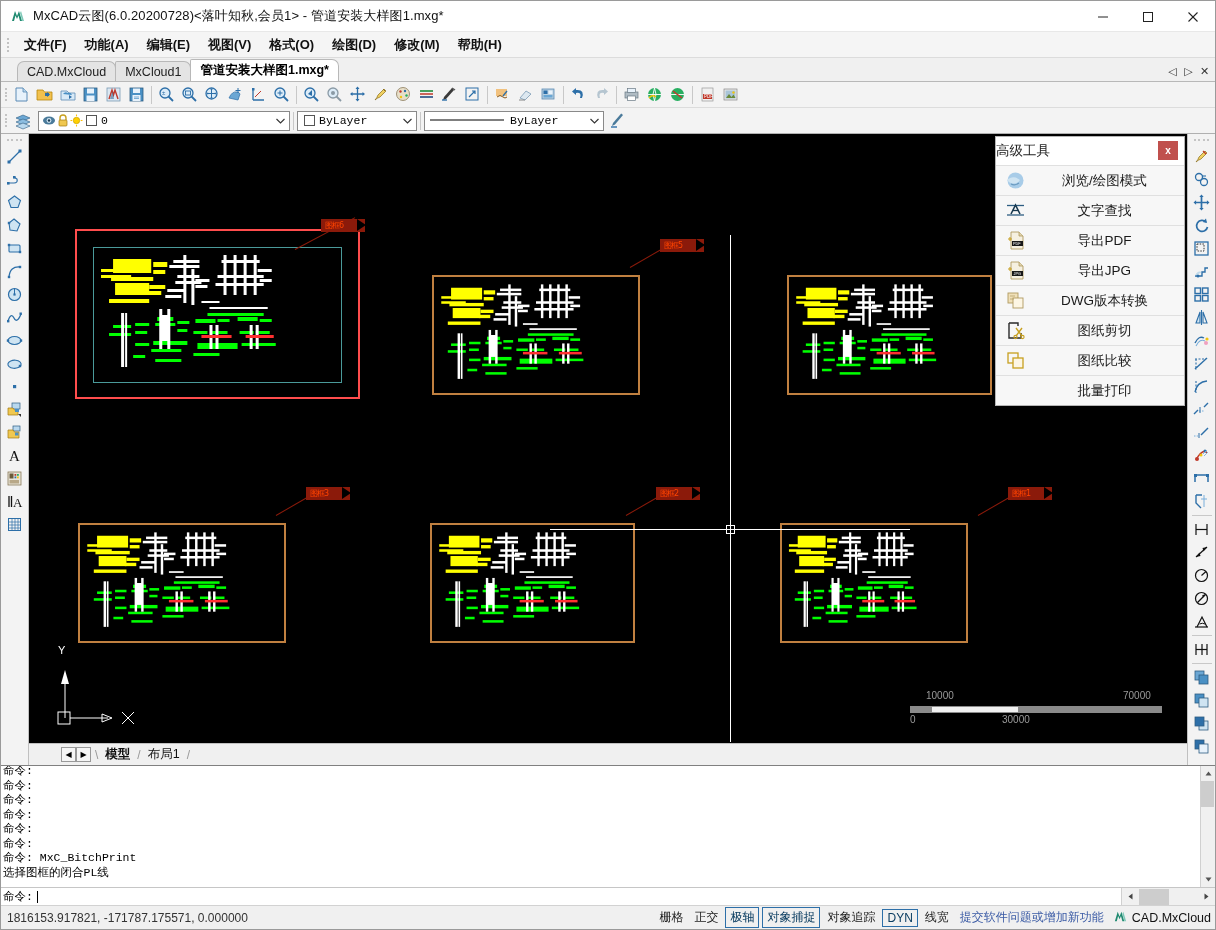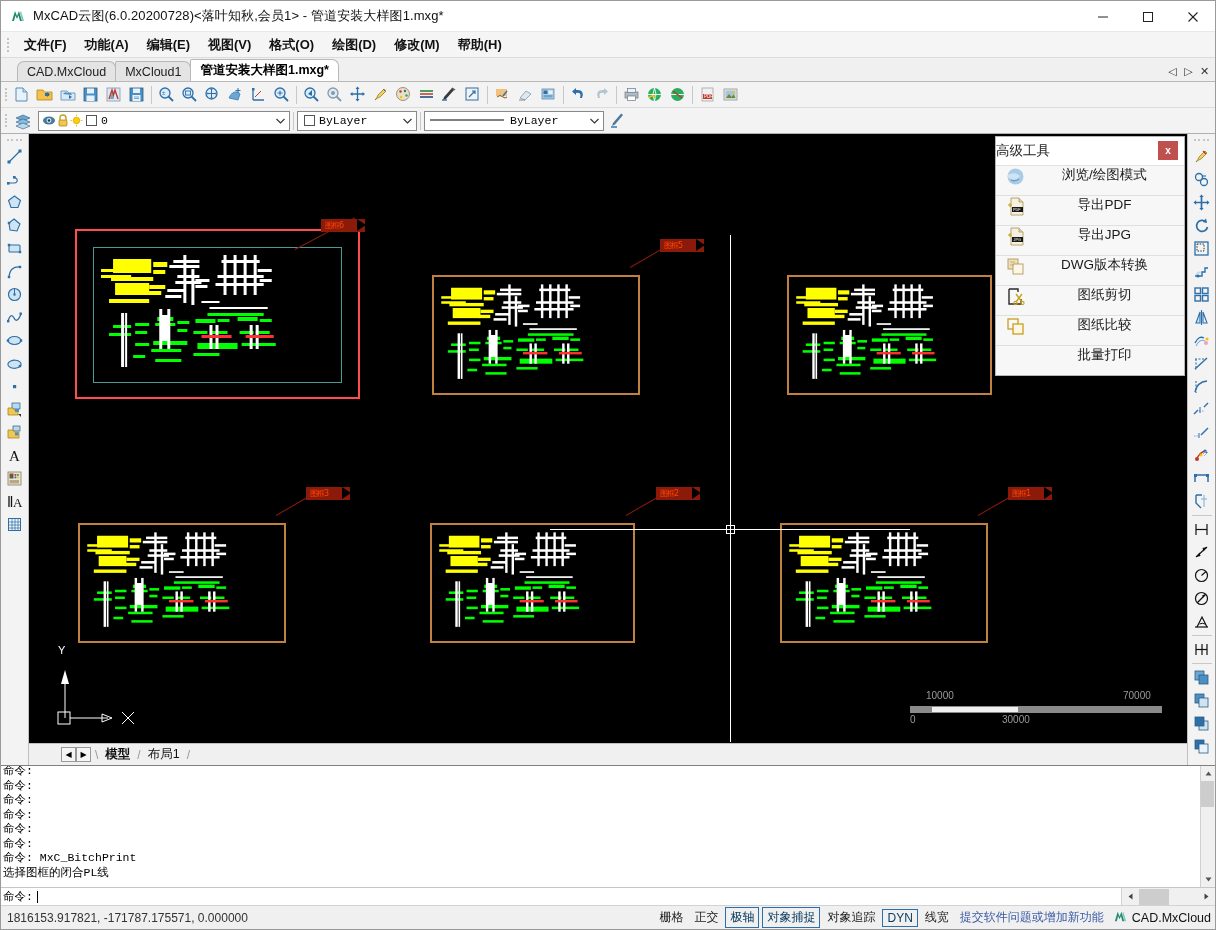--- a/index.html
+++ b/index.html
@@ -233,21 +233,21 @@
   .advhdr .t { font-size:13.5px; color:#222; }
   .advclose {
     position:absolute; right:6px; top:4px;
     width:20px; height:19px;
     background:#c0504d; color:#fff;
     display:flex;align-items:center;justify-content:center;
     font-size:10px; font-weight:bold;
   }
   .advitem {
     height:30px;
-    display:flex; align-items:flex-start;
+    display:flex; align-items:center;
     border-top:1px solid #e0e0e0;
     background:#f7f7f7;
     position:relative;
     gap:25px;
   }
   .advitem .ico {
     width:38px; display:flex; align-items:center; justify-content:center;
   }
   .advitem .lbl {
     flex:1; text-align:center; font-size:13.5px; color:#1a1a1a;
@@ -1299,21 +1299,21 @@
                   <rect x="148" y="84" width="28" height="3"></rect>
                 </g>
             </svg>
           </div>
           <div class="leader" style="left:196px;top:-8px;width:40px;transform:rotate(-30deg);"></div>
           <div class="flag" style="left:226px;top:-36px;width:44px;">
             <span>图框2</span>
           </div>
         </div>
 
-        <div class="sheet" style="left:750px;top:388px;width:208px;height:120px;">
+        <div class="sheet" style="left:750px;top:388px;width:188px;height:120px;">
           <div class="outer"></div>
           <div class="blk" style="left:6px;top:6px;right:6px;bottom:6px;">
             <svg width="100%" height="100%" viewBox="0 0 240 128" preserveAspectRatio="none">
               <g fill="#ffff00">
                 <rect x="4" y="18" width="30" height="3"></rect>
                   <rect x="4" y="24" width="30" height="3"></rect>
                 <rect x="16" y="8" width="38" height="14"></rect>
                   <rect x="14" y="26" width="42" height="4"></rect>
                 <rect x="18" y="32" width="34" height="12"></rect>
                   <rect x="12" y="48" width="40" height="4"></rect>
@@ -1435,20 +1435,31 @@
             <span class="ico">
               <svg width="21" height="21" viewBox="0 0 21 21">
                   <circle cx="10.5" cy="10.5" r="8" fill="#a8cce8"></circle>
                   <path d="M3 9 q6-4 12 1 q-3 5 -9 3 q-4-1 -3-4z" fill="#cfe4f2"></path>
                   <path d="M6 14 q4 2 8-1" fill="none" stroke="#6a9ac0" stroke-width="1.2"></path>
                 </svg>
             </span>
             <span class="lbl">浏览/绘图模式</span>
           </div>
 
+          <div class="advitem">
+            <span class="ico">
+              <svg width="21" height="21" viewBox="0 0 21 21">
+                  <line x1="2" y1="5.5" x2="19" y2="5.5" stroke="#2d5d82" stroke-width="1.3"></line>
+                  <line x1="2" y1="15" x2="19" y2="15" stroke="#2d5d82" stroke-width="1.3"></line>
+                  <path d="M6 14 L10.5 5 L15 14" fill="none" stroke="#1a3a50" stroke-width="1.6"></path>
+                  <line x1="7.6" y1="10.5" x2="13.4" y2="10.5" stroke="#1a3a50" stroke-width="1.3"></line>
+                </svg>
+            </span>
+            <span class="lbl">文字查找</span>
+          </div>
 
           <div class="advitem">
             <span class="ico">
               <svg width="21" height="21" viewBox="0 0 21 21">
                   <path d="M6 2 h8 l4 4 v13 H6 Z" fill="#f6f0e0" stroke="#b09a60" stroke-width="0.9"></path>
                   <path d="M14 2 v4 h4" fill="#e0d4ae" stroke="#b09a60" stroke-width="0.8"></path>
                   <rect x="7" y="11" width="11" height="5" fill="#181818"></rect>
                   <text x="8" y="15" font-size="3.8" fill="#fff" font-family="sans-serif">PDF</text>
                   <path d="M3 9 h4 M5 7 v4" stroke="#c8a020" stroke-width="1.1"></path>
                 </svg>

